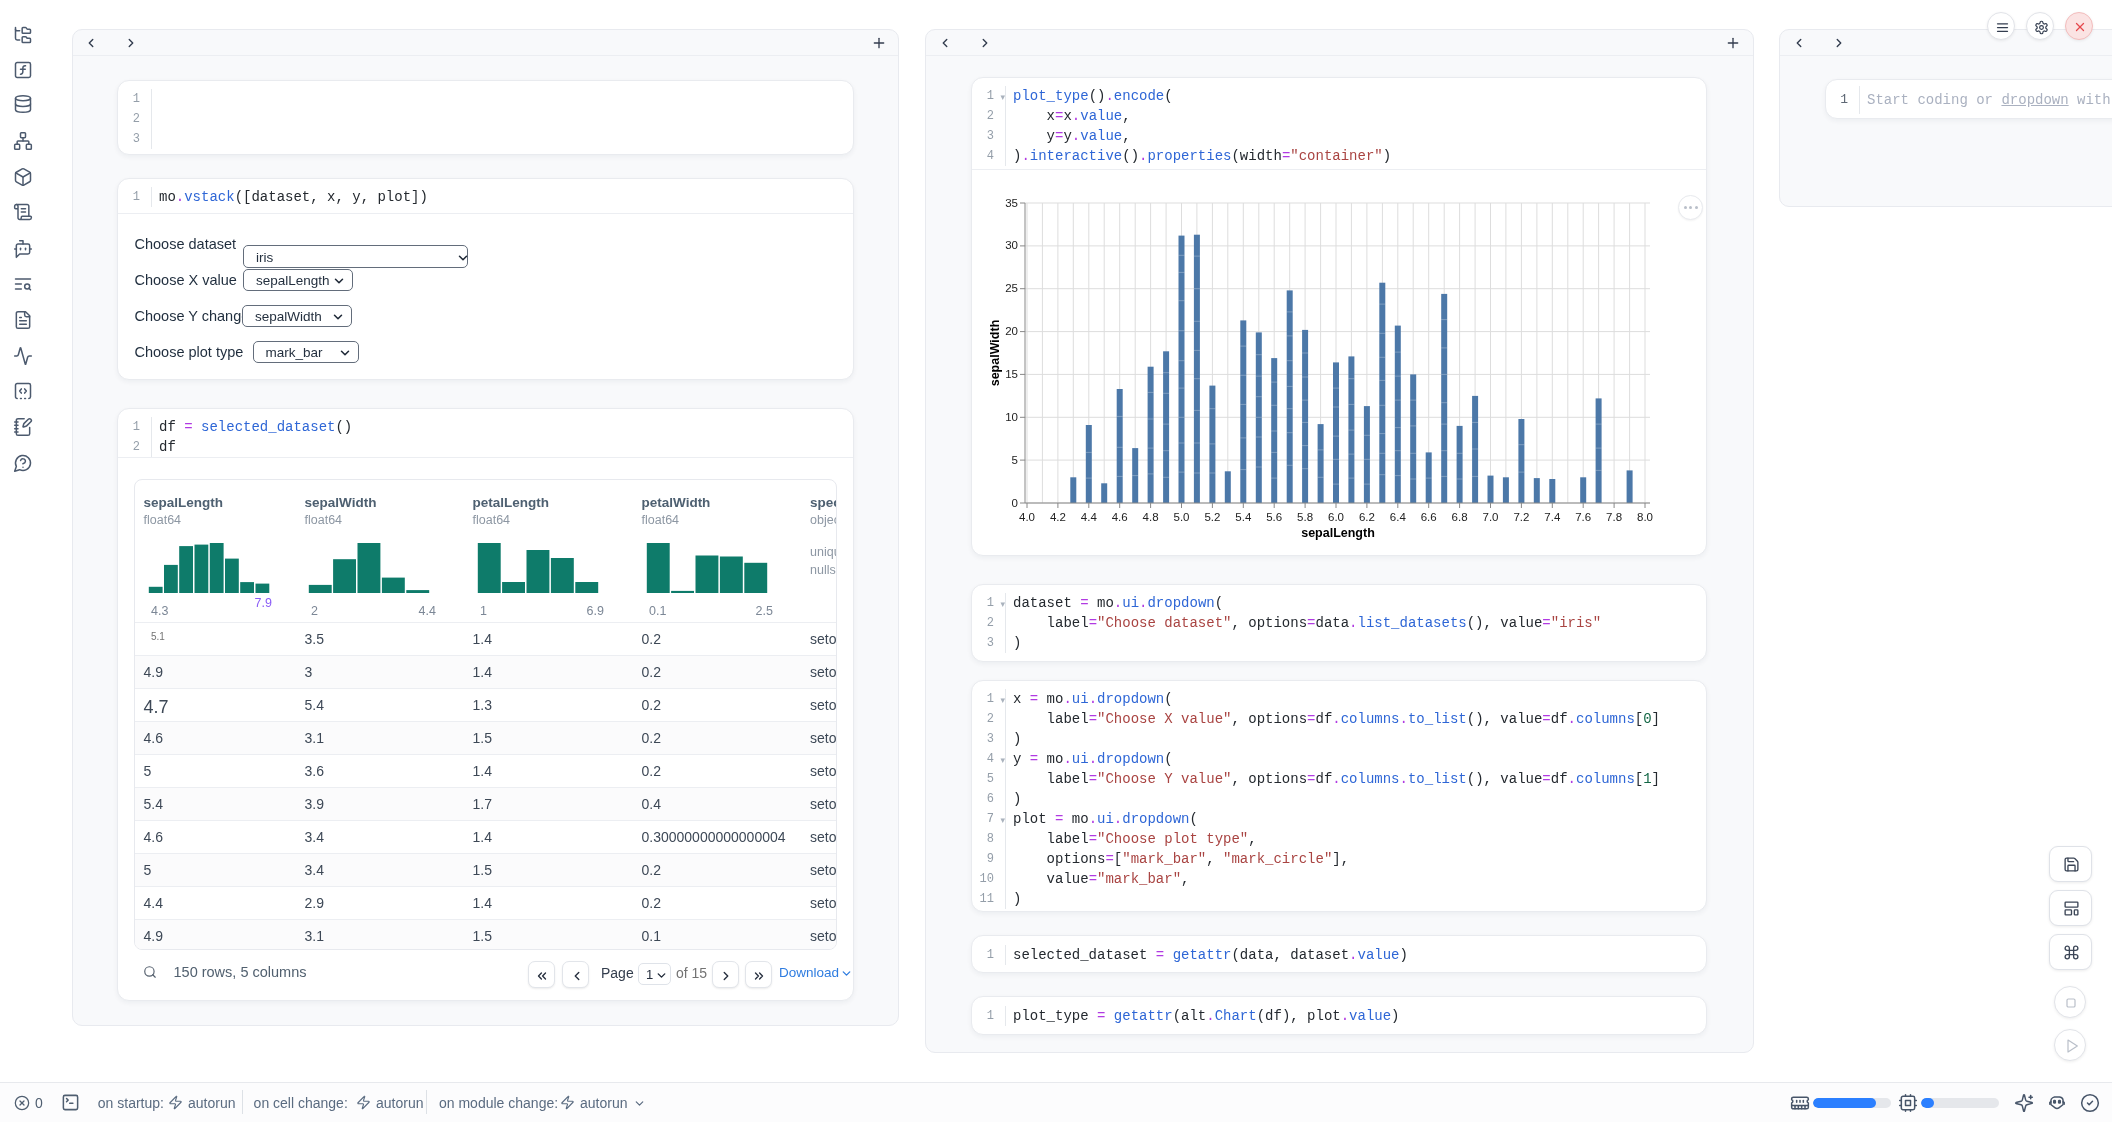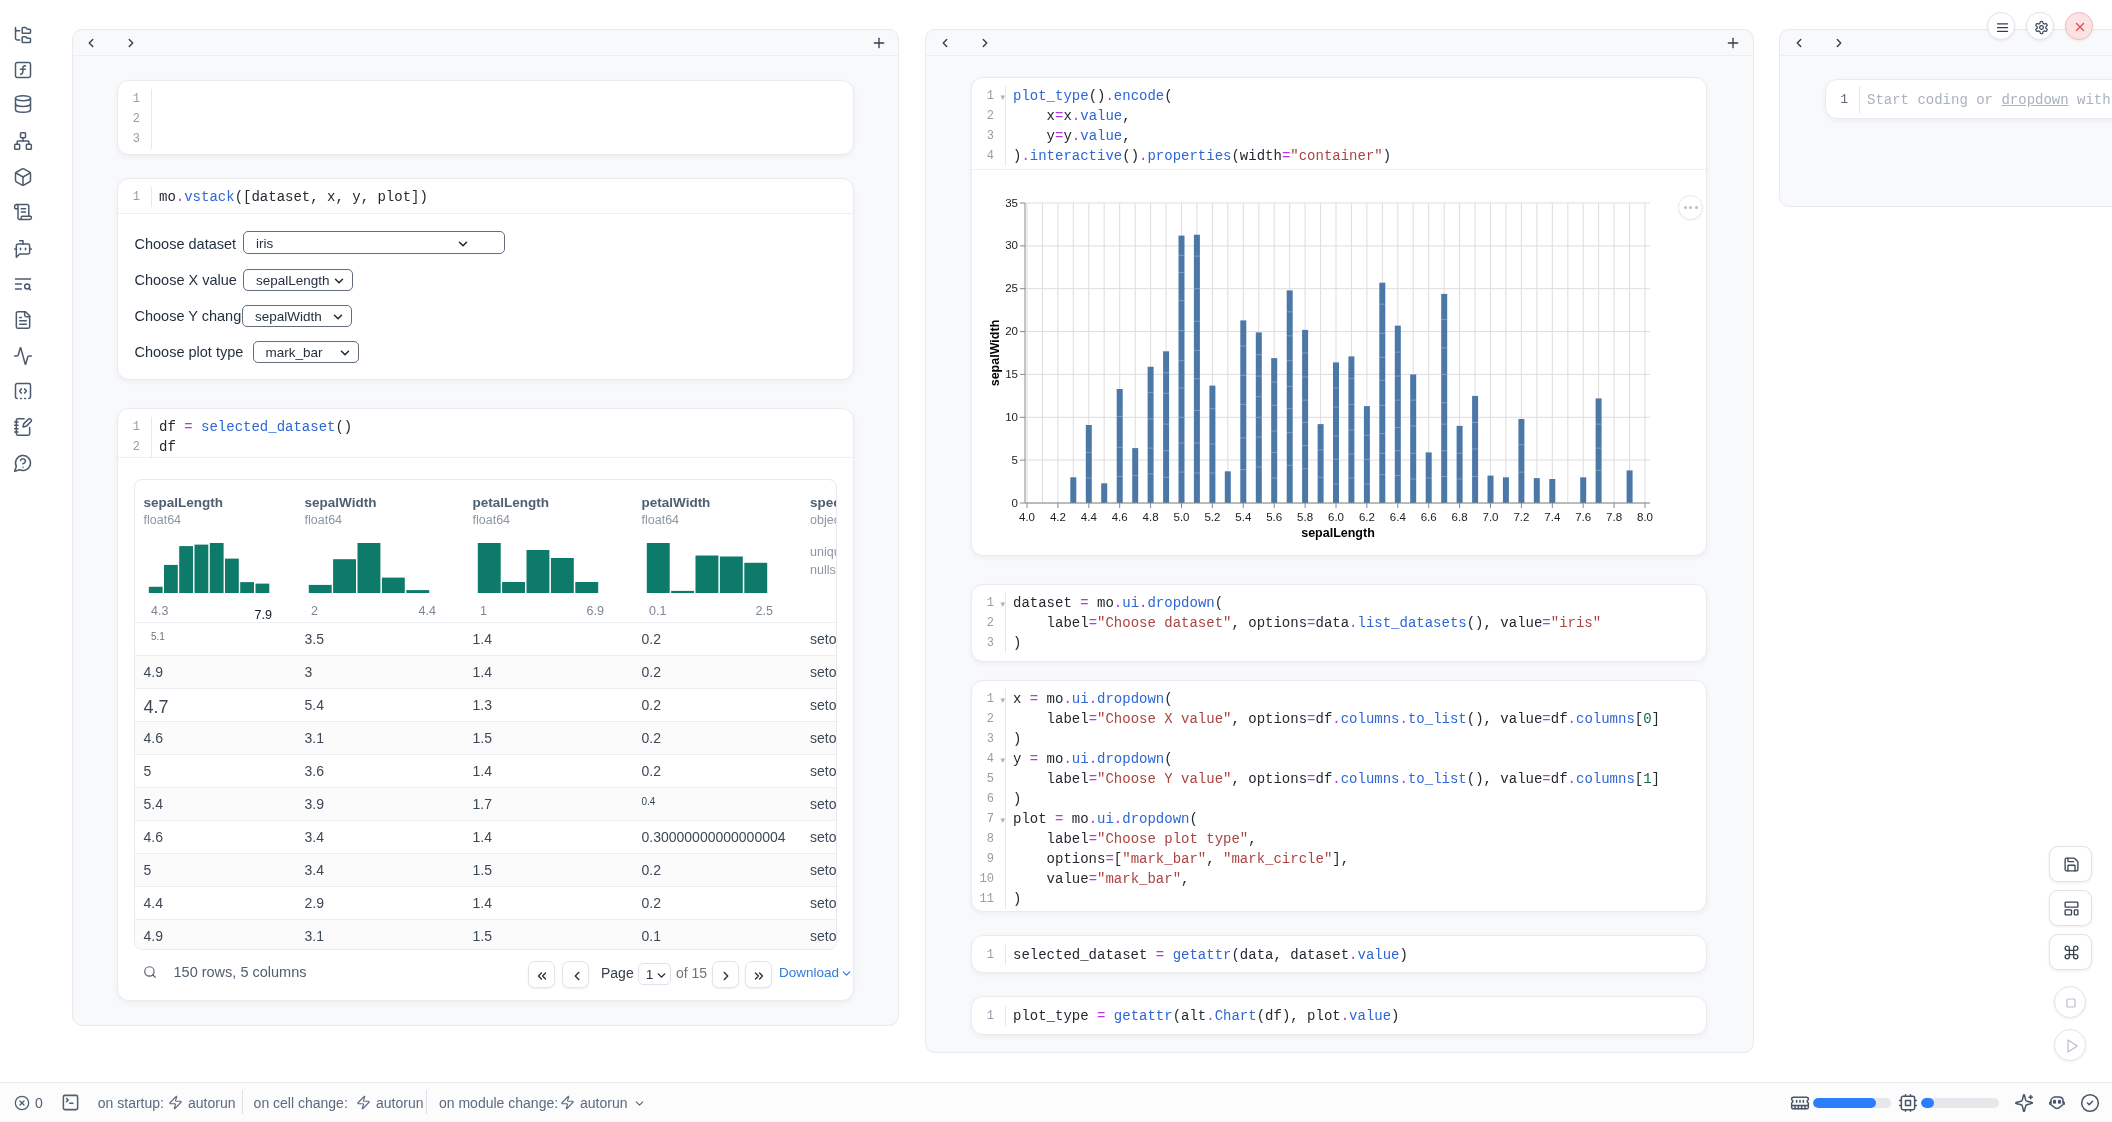--- a/index.html
+++ b/index.html
@@ -136,21 +136,21 @@
 <div class="cell" style="left:117px;top:80px;width:737px;height:75px">
     <div class="gut" style="left:0;width:22px;top:8px">1<br>2<br>3</div>
     <div class="gdiv" style="left:33px;top:8px;height:60px"></div>
   </div>
 <div class="cell" style="left:117px;top:178px;width:737px;height:202px">
     <div class="gut" style="left:0;width:22px;top:8px">1</div>
     <div class="gdiv" style="left:33px;top:8px;height:20px"></div>
     <div class="code" style="left:41px;top:8px">mo<span class="o">.</span><span class="f">vstack</span>([dataset, x, y, plot])</div>
     <div class="cdiv" style="top:34px"></div>
     <div class="lbl" style="left:16.5px;top:57px">Choose dataset</div>
-    <div class="sel" style="left:125px;top:52px;width:262px;height:23px">
+    <div class="sel" style="left:125px;top:66px;width:225px;height:23px">
       <span style="left:12px;top:50%;transform:translateY(-50%);position:absolute">iris</span>
       <svg class="ic" style="left:212px;top:4.5px" width="14" height="14" viewBox="0 0 24 24" fill="none" stroke="#1f2937" stroke-width="2.6" stroke-linecap="round" stroke-linejoin="round">
         <path d="m6 9 6 6 6-6"></path>
       </svg>
     </div>
     <div class="lbl" style="left:16.5px;top:93px">Choose X value</div>
     <div class="sel" style="left:125px;top:90px;width:110px;height:22px">
       <span style="left:12px;top:50%;transform:translateY(-50%);position:absolute">sepalLength</span>
       <svg class="ic" style="left:88px;top:4.0px" width="14" height="14" viewBox="0 0 24 24" fill="none" stroke="#1f2937" stroke-width="2.6" stroke-linecap="round" stroke-linejoin="round">
         <path d="m6 9 6 6 6-6"></path>
@@ -214,21 +214,21 @@
         <rect x="98.3" y="39.0" width="22.9" height="11.0" fill="#0e7b6a"></rect>
       </svg>
       <svg class="abs" style="left:510.5px;top:63px" width="122" height="50">
         <rect x="0.8" y="0.0" width="22.9" height="50.0" fill="#0e7b6a"></rect>
         <rect x="25.1" y="47.9" width="22.9" height="2.1" fill="#0e7b6a"></rect>
         <rect x="49.5" y="12.5" width="22.9" height="37.5" fill="#0e7b6a"></rect>
         <rect x="73.9" y="13.5" width="22.9" height="36.5" fill="#0e7b6a"></rect>
         <rect x="98.3" y="19.8" width="22.9" height="30.2" fill="#0e7b6a"></rect>
       </svg>
       <div class="abs" style="left:16px;top:124px;font-size:12.5px;color:#7c8796">4.3</div>
-      <div class="abs" style="left:137px;top:128px;font-size:12.5px;color:#0f172a;transform:translateX(-100%)">7.9</div>
+      <div class="abs" style="left:137px;top:116px;font-size:12.5px;color:#8b5cf6;transform:translateX(-100%)">7.9</div>
       <div class="abs" style="left:176px;top:124px;font-size:12.5px;color:#7c8796">2</div>
       <div class="abs" style="left:301px;top:124px;font-size:12.5px;color:#7c8796;transform:translateX(-100%)">4.4</div>
       <div class="abs" style="left:345px;top:124px;font-size:12.5px;color:#7c8796">1</div>
       <div class="abs" style="left:469px;top:124px;font-size:12.5px;color:#7c8796;transform:translateX(-100%)">6.9</div>
       <div class="abs" style="left:514px;top:124px;font-size:12.5px;color:#7c8796">0.1</div>
       <div class="abs" style="left:638px;top:124px;font-size:12.5px;color:#7c8796;transform:translateX(-100%)">2.5</div>
       <div class="abs" style="left:0;top:142px;width:703px;height:33px;background:#fff;border-top:1px solid #eceef2">
         <div class="abs" style="left:16px;top:8px;font-size:10px;color:#737373">5.1</div>
         <div class="abs" style="left:169.5px;top:8px;font-size:14px;color:#3d4856">3.5</div>
         <div class="abs" style="left:337.5px;top:8px;font-size:14px;color:#3d4856">1.4</div>
@@ -260,21 +260,21 @@
         <div class="abs" style="left:8.5px;top:8px;font-size:14px;color:#3d4856">5</div>
         <div class="abs" style="left:169.5px;top:8px;font-size:14px;color:#3d4856">3.6</div>
         <div class="abs" style="left:337.5px;top:8px;font-size:14px;color:#3d4856">1.4</div>
         <div class="abs" style="left:506.5px;top:8px;font-size:14px;color:#3d4856">0.2</div>
         <div class="abs" style="left:675px;top:8px;font-size:14px;color:#3d4856">setosa</div>
       </div>
       <div class="abs" style="left:0;top:307px;width:703px;height:33px;background:#fbfbfc;border-top:1px solid #eceef2">
         <div class="abs" style="left:8.5px;top:8px;font-size:14px;color:#3d4856">5.4</div>
         <div class="abs" style="left:169.5px;top:8px;font-size:14px;color:#3d4856">3.9</div>
         <div class="abs" style="left:337.5px;top:8px;font-size:14px;color:#3d4856">1.7</div>
-        <div class="abs" style="left:506.5px;top:8px;font-size:10px;color:#3d4856">0.4</div>
+        <div class="abs" style="left:506.5px;top:8px;font-size:14px;color:#3d4856">0.4</div>
         <div class="abs" style="left:675px;top:8px;font-size:14px;color:#3d4856">setosa</div>
       </div>
       <div class="abs" style="left:0;top:340px;width:703px;height:33px;background:#fff;border-top:1px solid #eceef2">
         <div class="abs" style="left:8.5px;top:8px;font-size:14px;color:#3d4856">4.6</div>
         <div class="abs" style="left:169.5px;top:8px;font-size:14px;color:#3d4856">3.4</div>
         <div class="abs" style="left:337.5px;top:8px;font-size:14px;color:#3d4856">1.4</div>
         <div class="abs" style="left:506.5px;top:8px;font-size:14px;color:#3d4856">0.30000000000000004</div>
         <div class="abs" style="left:675px;top:8px;font-size:14px;color:#3d4856">setosa</div>
       </div>
       <div class="abs" style="left:0;top:373px;width:703px;height:33px;background:#fbfbfc;border-top:1px solid #eceef2">

